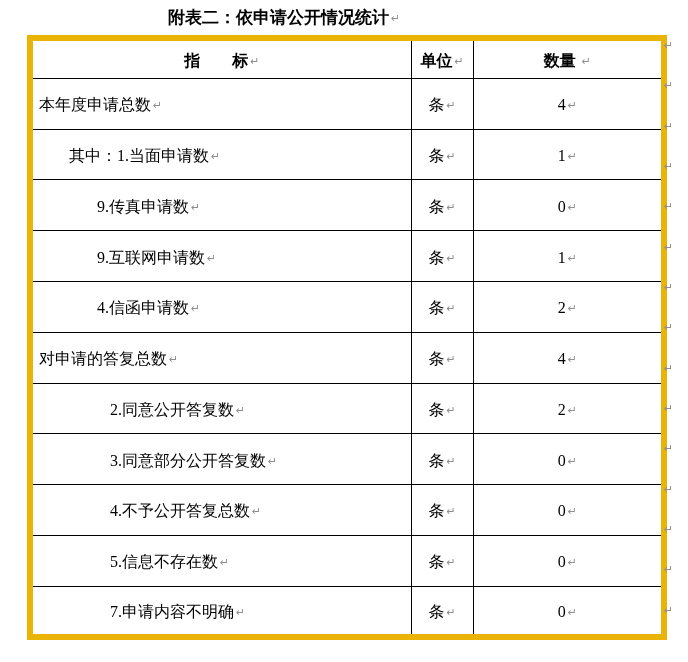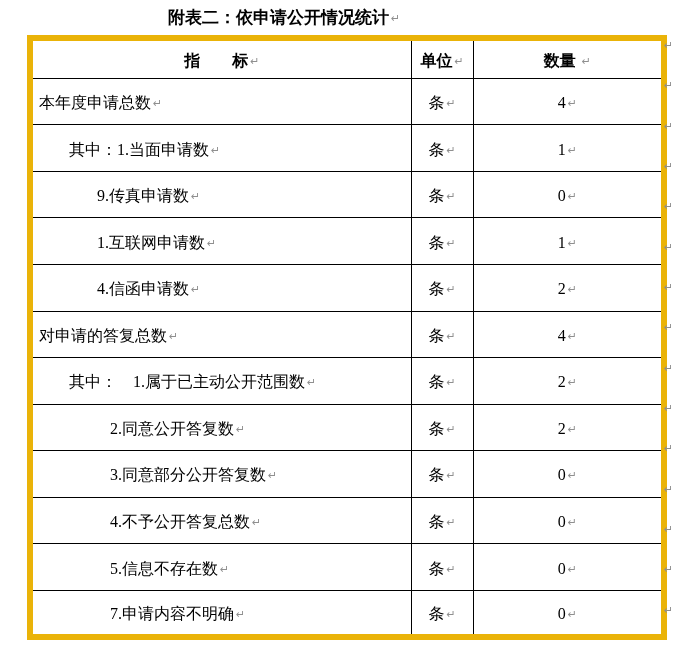--- a/index.html
+++ b/index.html
@@ -74,38 +74,33 @@
       <td class="c-ind ind-1"><span>其中：1.当面申请数</span><span class="pmark">↵</span></td>
       <td class="c-unit"><span>条</span><span class="pmark">↵</span></td>
       <td class="c-qty"><span>1</span><span class="pmark">↵</span></td>
     </tr>
         <tr>
       <td class="c-ind ind-2"><span>9.传真申请数</span><span class="pmark">↵</span></td>
       <td class="c-unit"><span>条</span><span class="pmark">↵</span></td>
       <td class="c-qty"><span>0</span><span class="pmark">↵</span></td>
     </tr>
         <tr>
-      <td class="c-ind ind-2"><span>1.互联网申请数</span><span class="pmark">↵</span></td>
+      <td class="c-ind ind-2"><span>9.互联网申请数</span><span class="pmark">↵</span></td>
       <td class="c-unit"><span>条</span><span class="pmark">↵</span></td>
       <td class="c-qty"><span>1</span><span class="pmark">↵</span></td>
     </tr>
         <tr>
       <td class="c-ind ind-2"><span>4.信函申请数</span><span class="pmark">↵</span></td>
       <td class="c-unit"><span>条</span><span class="pmark">↵</span></td>
       <td class="c-qty"><span>2</span><span class="pmark">↵</span></td>
     </tr>
         <tr>
       <td class="c-ind ind-0"><span>对申请的答复总数</span><span class="pmark">↵</span></td>
       <td class="c-unit"><span>条</span><span class="pmark">↵</span></td>
       <td class="c-qty"><span>4</span><span class="pmark">↵</span></td>
-    </tr>
-        <tr>
-      <td class="c-ind ind-1"><span>其中：　1.属于已主动公开范围数</span><span class="pmark">↵</span></td>
-      <td class="c-unit"><span>条</span><span class="pmark">↵</span></td>
-      <td class="c-qty"><span>2</span><span class="pmark">↵</span></td>
     </tr>
         <tr>
       <td class="c-ind ind-3"><span>2.同意公开答复数</span><span class="pmark">↵</span></td>
       <td class="c-unit"><span>条</span><span class="pmark">↵</span></td>
       <td class="c-qty"><span>2</span><span class="pmark">↵</span></td>
     </tr>
         <tr>
       <td class="c-ind ind-3"><span>3.同意部分公开答复数</span><span class="pmark">↵</span></td>
       <td class="c-unit"><span>条</span><span class="pmark">↵</span></td>
       <td class="c-qty"><span>0</span><span class="pmark">↵</span></td>

